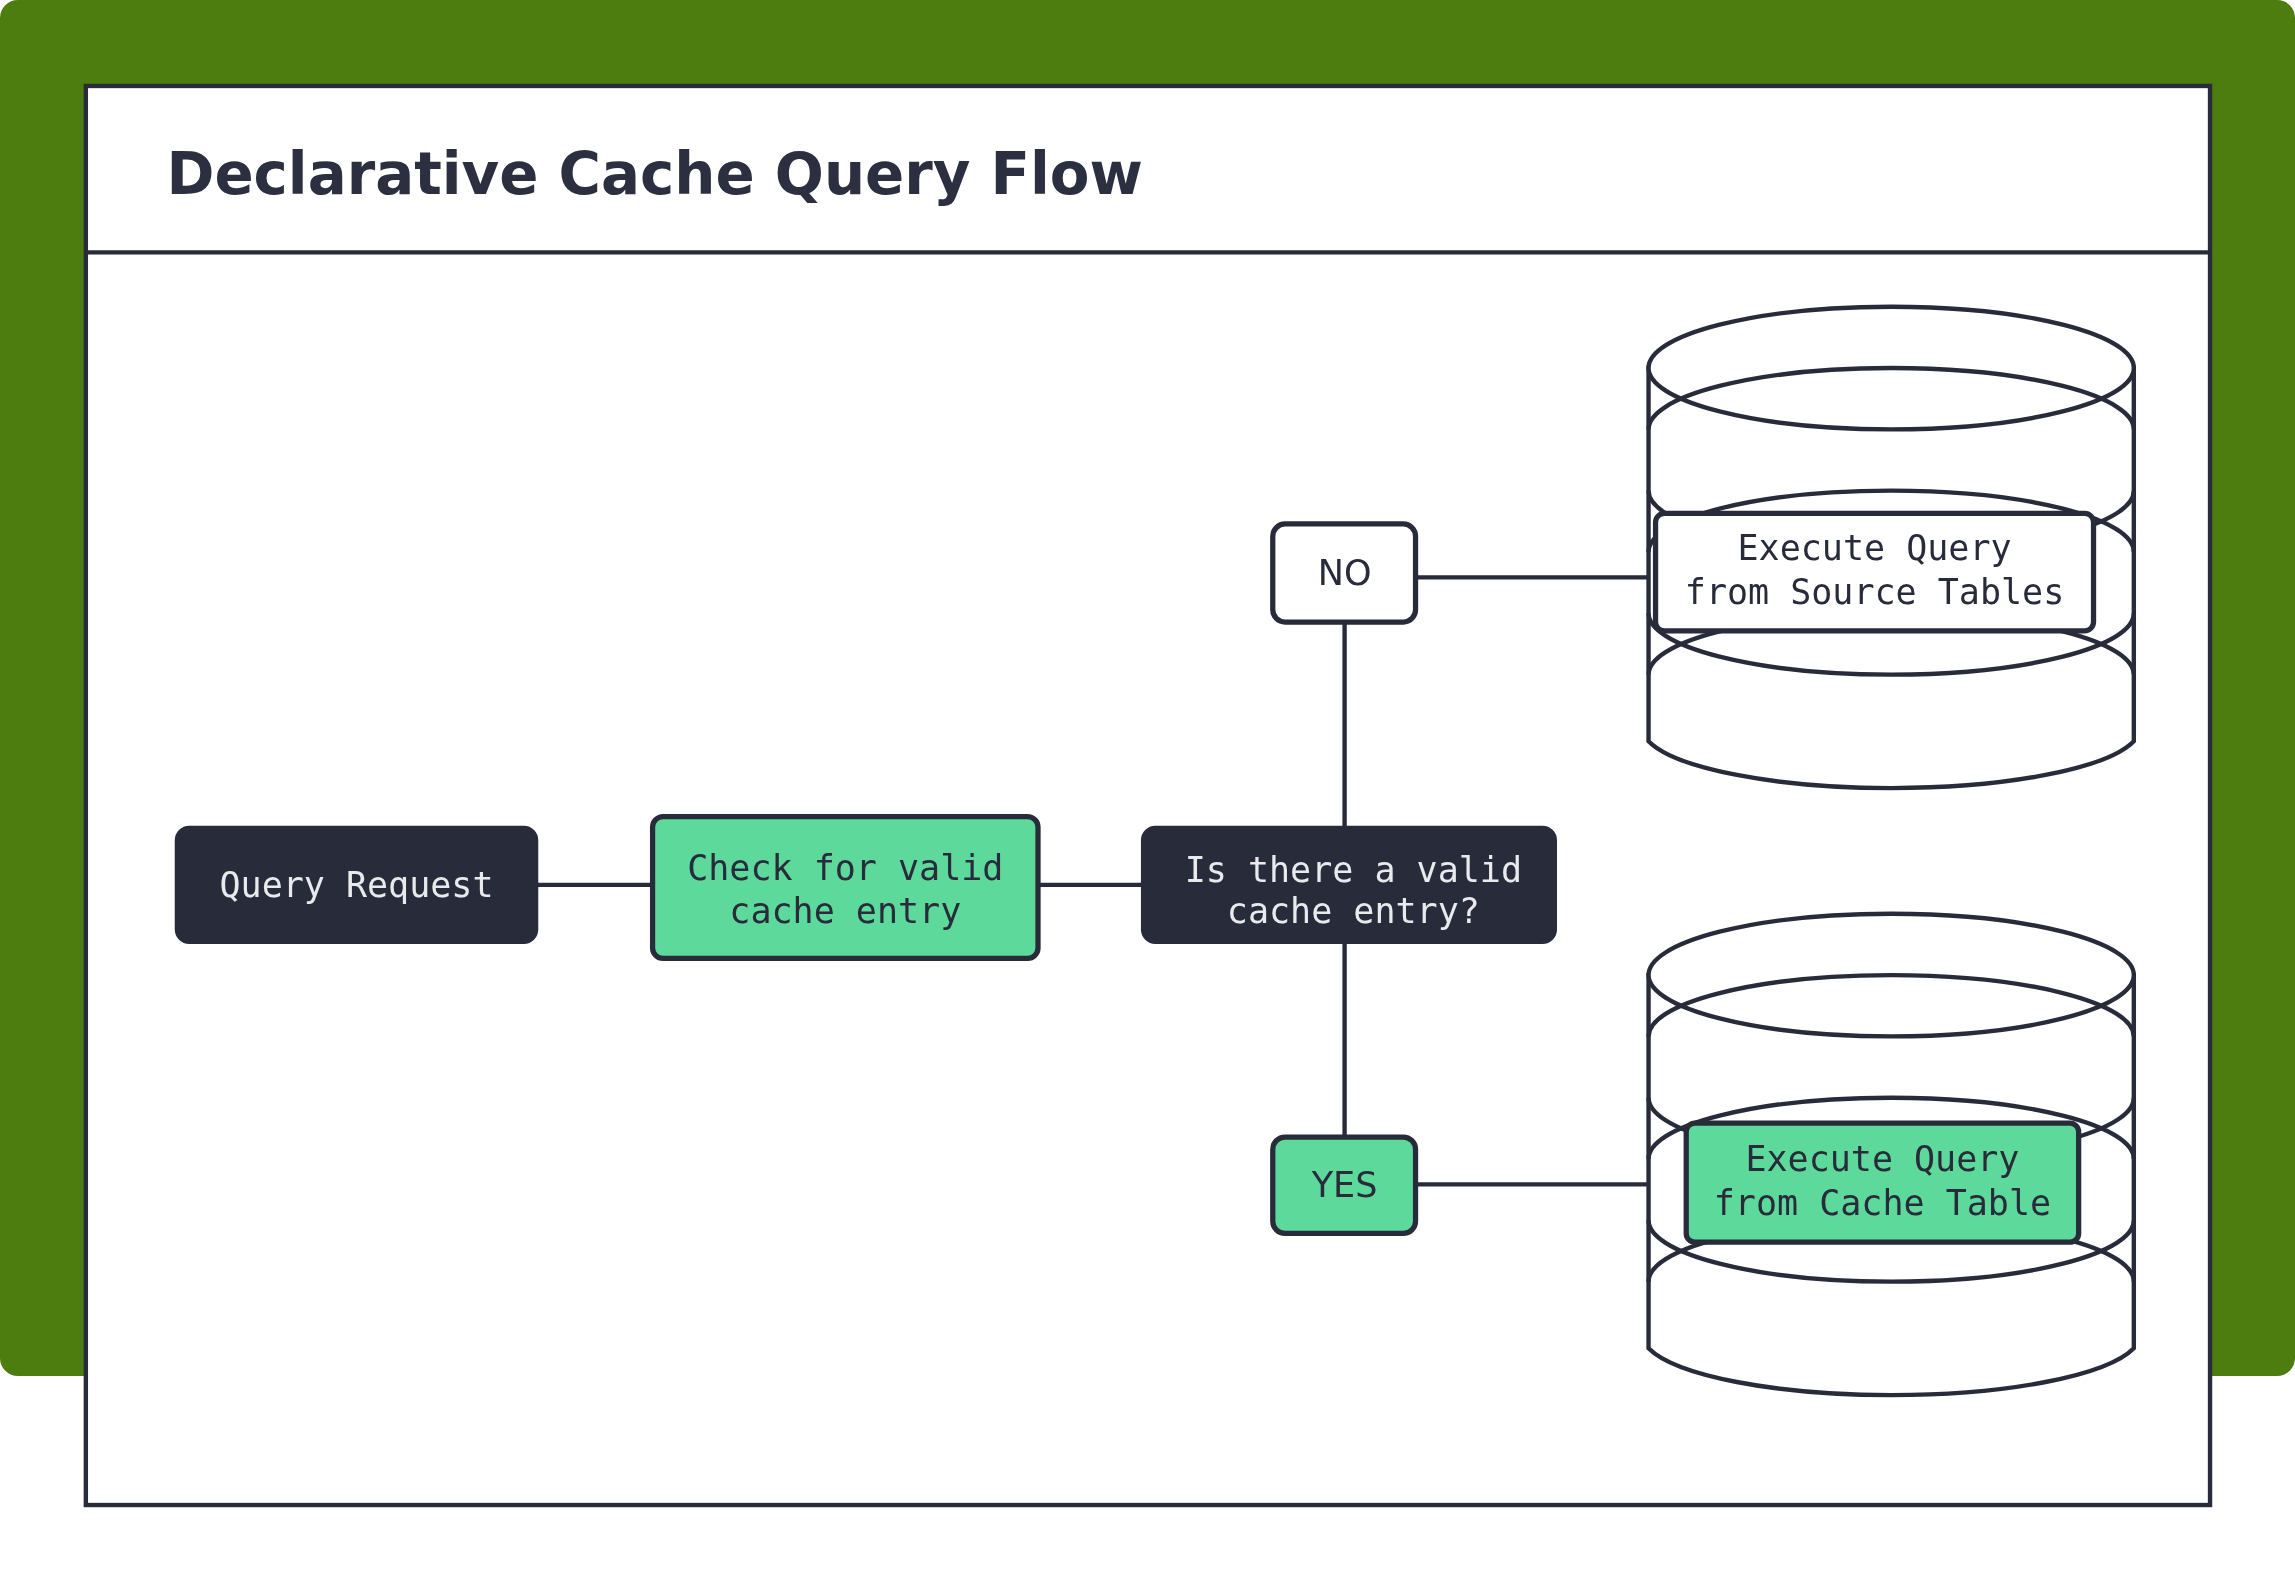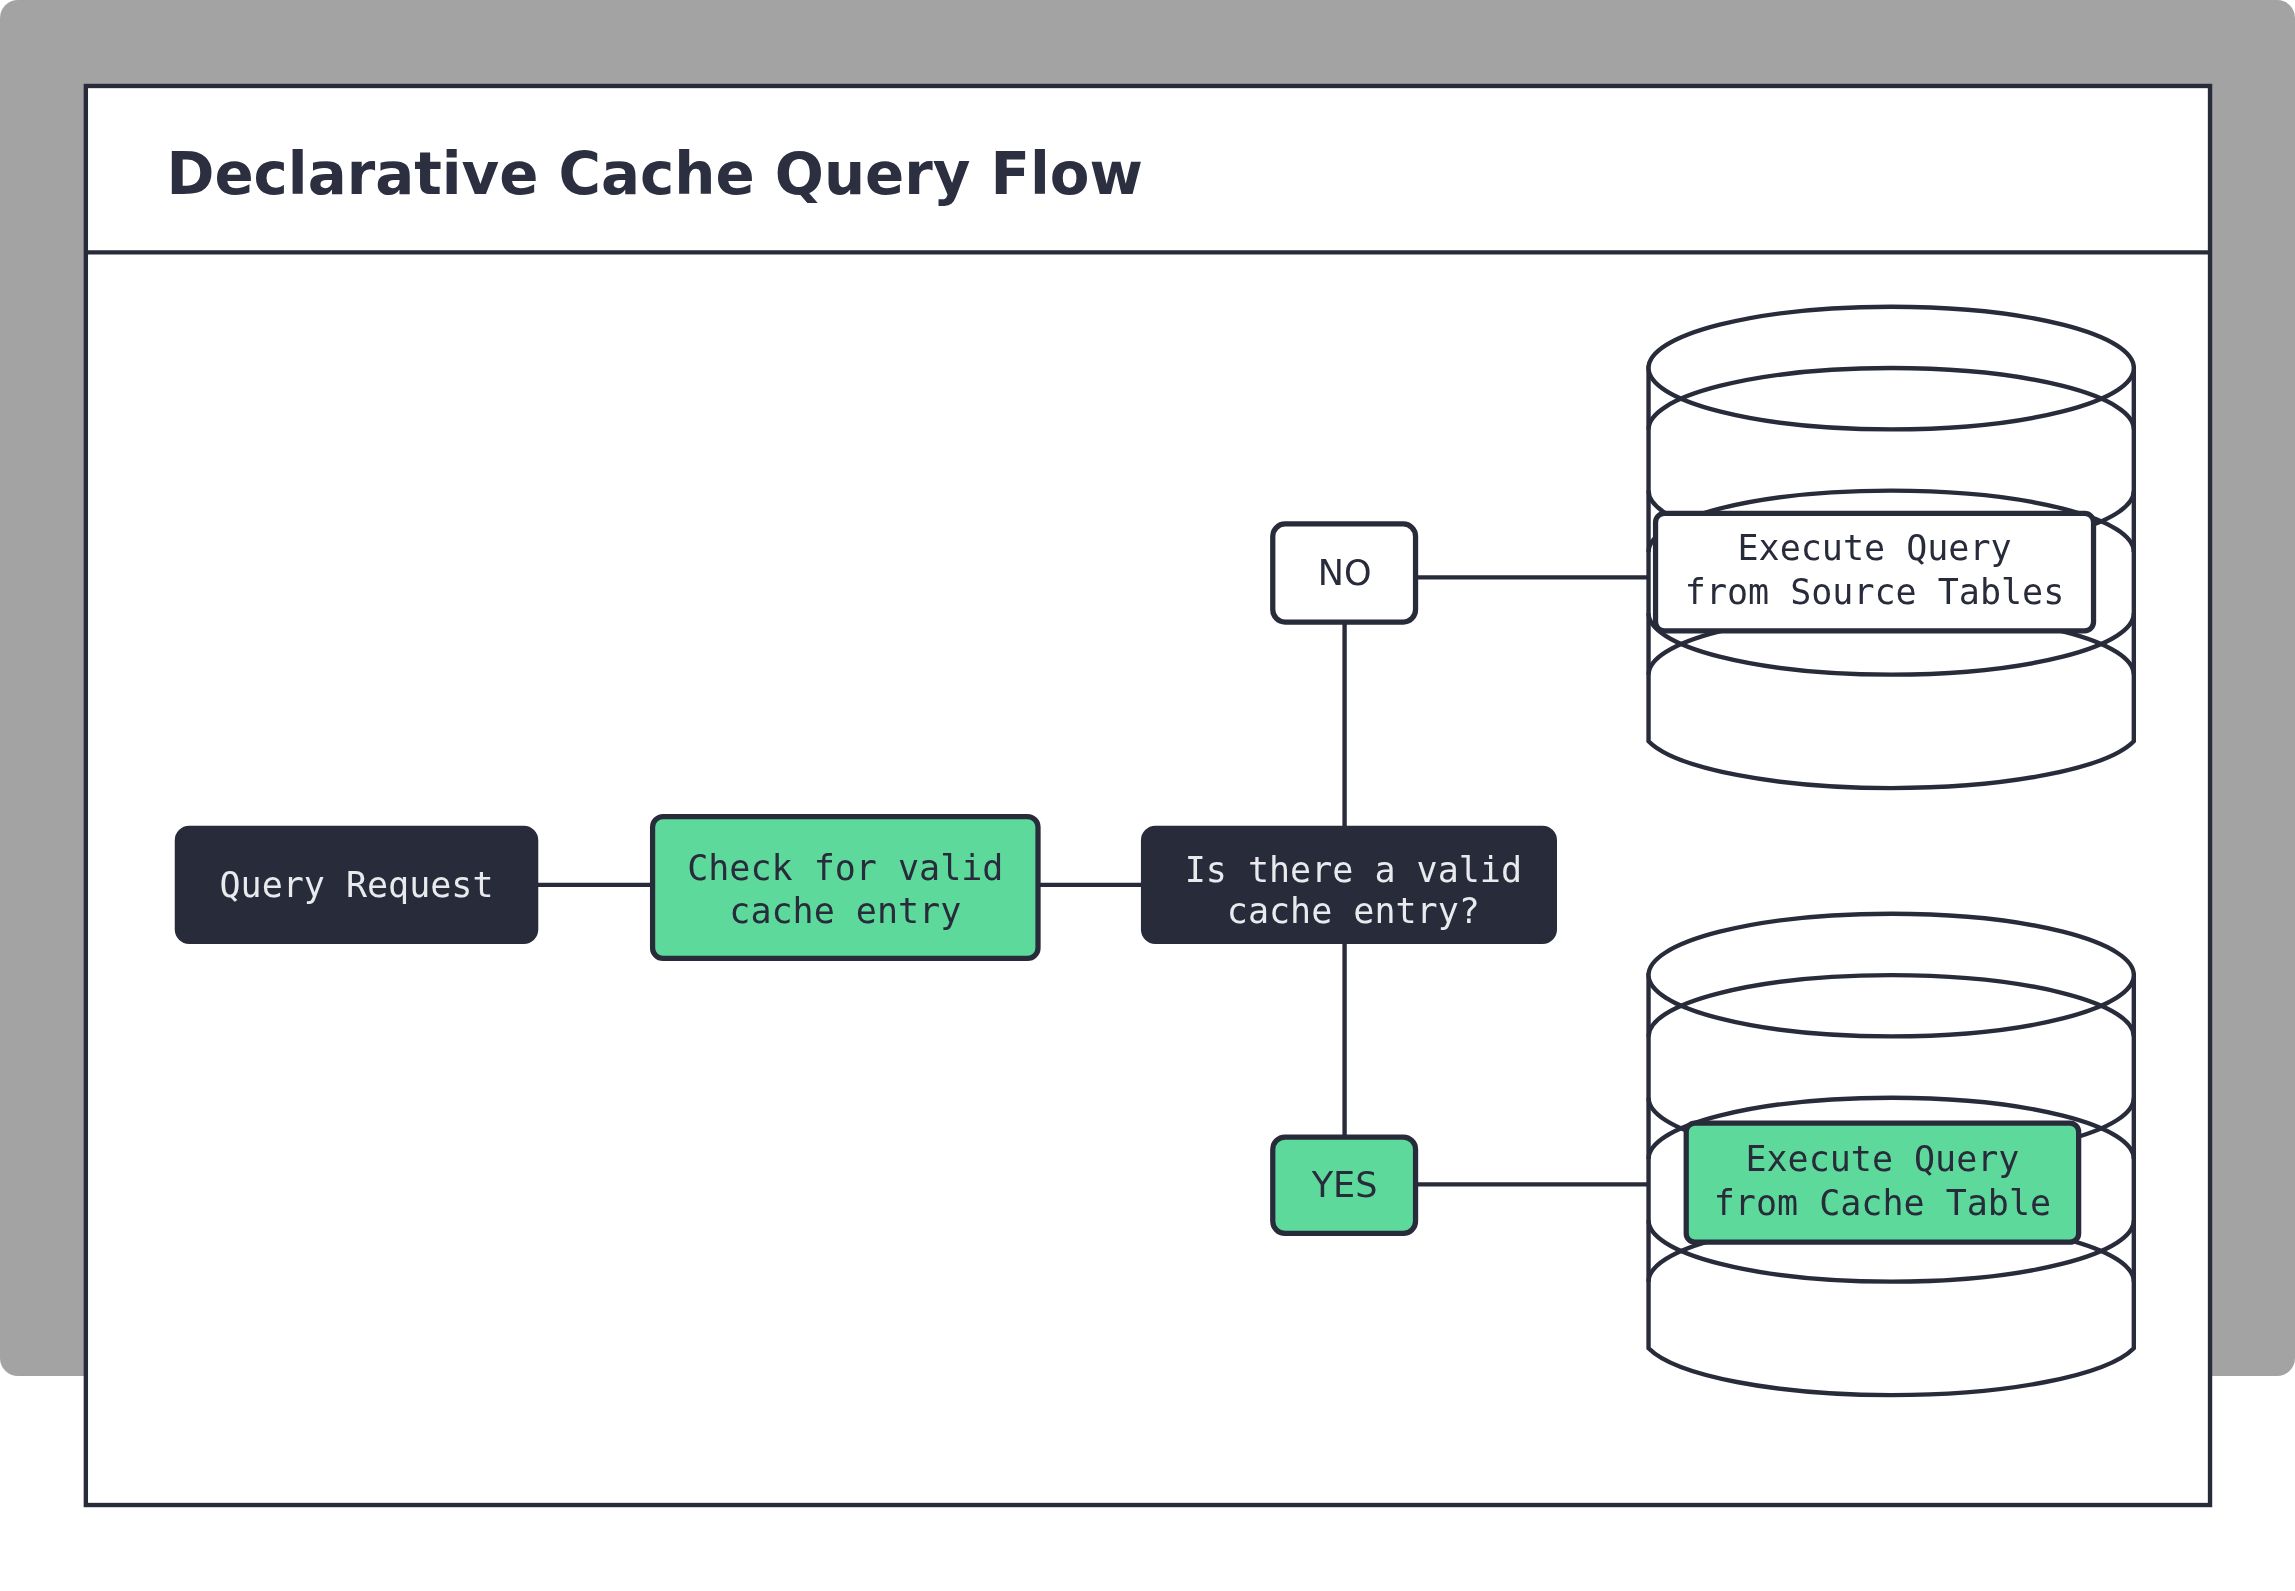--- a/index.html
+++ b/index.html
@@ -10,21 +10,21 @@
   body {
     width: 2295px;
     height: 1591px;
     font-family: "DejaVu Sans", sans-serif;
     overflow: hidden;
   }
   #stage {
     position: relative;
     width: 2295px;
     height: 1376px;
-    background: #a3a3a3;
+    background: #4d7c0f;
     border-radius: 18px;
   }
   svg#diagram {
     position: absolute;
     top: 0;
     left: 0;
     width: 2295px;
     height: 1591px;
     display: block;
   }

